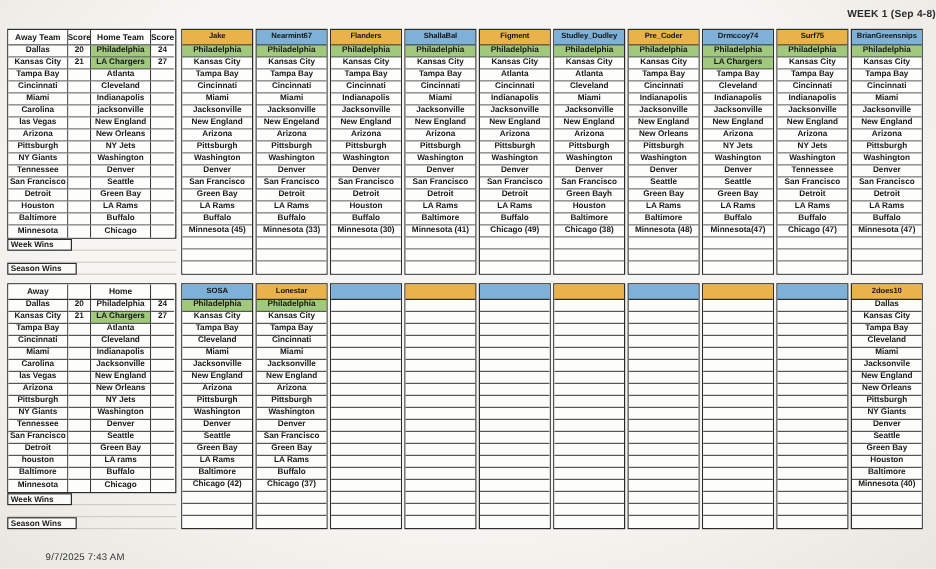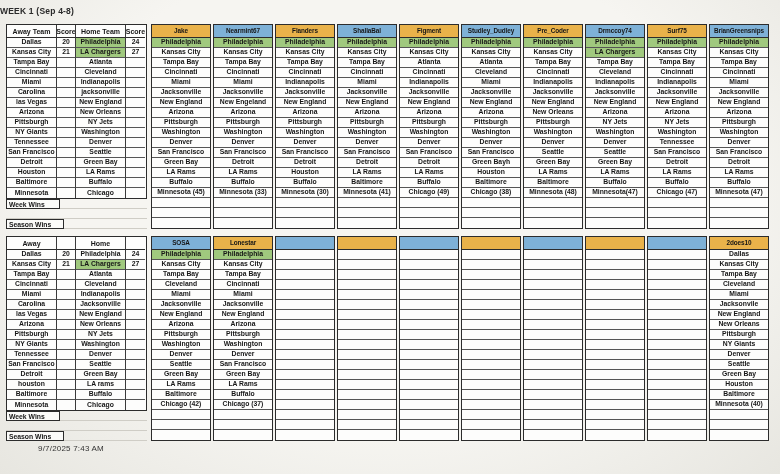--- a/index.html
+++ b/index.html
@@ -2,21 +2,21 @@
 <html><head>
 <meta charset="utf-8">
 <style>
   html,body{margin:0;padding:0;overflow:hidden;}
   body{
     width:780px;height:474px;position:relative;
     background:radial-gradient(ellipse at 50% 40%, #f6f5f1 60%, #e7e6e0 100%);
     font-family:"Liberation Sans", sans-serif;color:#161616;
   }
   .title{
-    position:absolute;top:6px;left:0;right:0;text-align:left;
+    position:absolute;top:6px;left:0;right:0;text-align:right;
     font-size:8.5px;font-weight:bold;color:#2a2a2a;letter-spacing:.2px;
   }
   .tbl{position:absolute;left:6px;display:flex;align-items:flex-start;}
   #t1host{top:24px;}
   #t2host{top:236px;}
   .gawrap{width:141px;margin-right:4px;flex:none;}
   .gabox{
     display:grid;grid-template-columns:50px 19px 50px 19px;
     border:1.5px solid #2c2c2c;background:#fdfdfc;box-sizing:border-box;
   }
@@ -38,21 +38,21 @@
   .pcol .c.hd.orange{background:#e9b24a;}
   .pcol .c.hd.blue{background:#7eb1d7;}
   .tailrow{display:flex;align-items:stretch;height:10px;box-sizing:border-box;}
   .taillabel{
     box-sizing:border-box;border:1.4px solid #2c2c2c;background:#fbfbf9;
     font-size:6.8px;font-weight:bold;display:flex;align-items:center;
     padding-left:2px;white-space:nowrap;flex:none;
   }
   .tailghost{flex:1;border-bottom:1px solid #cfcdc6;}
   .timestamp{
-    position:absolute;left:18px;top:444px;font-size:8px;color:#333;
+    position:absolute;left:18px;top:460px;font-size:8px;color:#333;
     font-weight:normal;letter-spacing:.2px;padding-left:20px;
   }
 </style>
 </head>
 <body>
 
 <div class="title">WEEK 1 (Sep 4-8)</div>
 
 <div class="tbl" id="t1host">
     <div class="gawrap">

